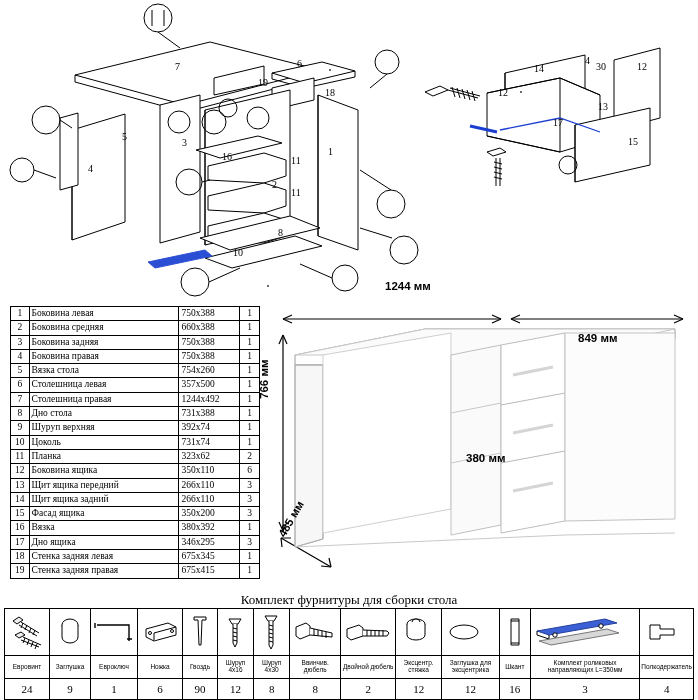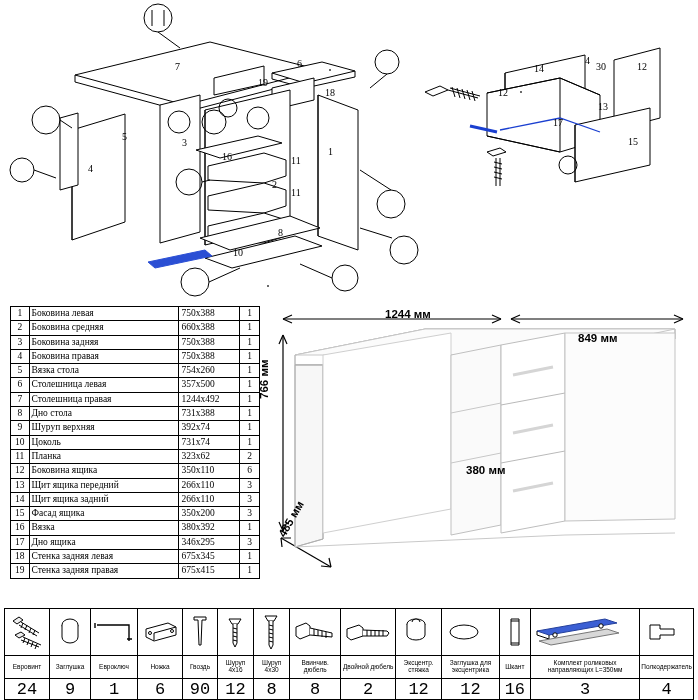--- a/index.html
+++ b/index.html
@@ -44,33 +44,33 @@
     position:absolute;left:4px;top:608px;
     width:690px;
     border-collapse:collapse;
     font-size:6.5px;
     text-align:center;
     font-family:"Liberation Sans", sans-serif;
   }
   .hw-table td{border:1px solid #000;padding:0;vertical-align:middle;}
   .hw-table tr.pics td{height:46px;}
   .hw-table tr.names td{height:20px;line-height:6.8px;padding:1px;}
-  .hw-table tr.counts td{height:20px;font-size:17px;font-family:Liberation Mono, monospace;}
+  .hw-table tr.counts td{height:20px;font-size:11px;font-family:Liberation Serif, serif;}
 
   
   .dim{
     position:absolute;
     font-family:"Liberation Sans", sans-serif;
     font-weight:bold;
     font-size:11.5px;
   }
-  .dim-1244{left:385px;top:308px;}
+  .dim-1244{left:385px;top:280px;}
   .dim-849{left:578px;top:300px;margin-top:32px;}
   .dim-766{left:258px;top:399px;transform:rotate(-90deg);transform-origin:left top;}
-  .dim-380{left:466px;top:464px;}
+  .dim-380{left:466px;top:452px;}
   .dim-485{left:276px;top:533px;transform:rotate(-60deg);transform-origin:left top;}
 </style>
 </head>
 <body>
 
 <div class="stage">
 
   <svg width="698" height="300" viewBox="0 0 698 300">
     <g fill="none" stroke="#000" stroke-width="1">
 
@@ -366,20 +366,21 @@
       <path d="M30,252 L300,240 L410,238" stroke="#c9c9c9" fill="none"></path>
     </g>
   </svg>
 
   <div class="dim dim-1244">1244 мм</div>
   <div class="dim dim-849">849 мм</div>
   <div class="dim dim-766">766 мм</div>
   <div class="dim dim-380">380 мм</div>
   <div class="dim dim-485">485 мм</div>
 
+  <div class="hw-title">Комплект фурнитуры для сборки стола</div>
 
   <table class="hw-table">
     <tbody>
         <tr class="pics">
       <td>
         <svg width="44" height="42" viewBox="0 0 44 42">
               <g stroke="#000" fill="none" stroke-width="1">
           <path d="M8,10 l6,-4 l4,3 l-6,4 Z" fill="#eee"></path>
                 <path d="M16,11 L34,22 M14,14 L32,25"></path>
           <path d="M18,12 l-2,5 M22,14 l-2,5 M26,17 l-2,5 M30,19 l-2,5"></path>

